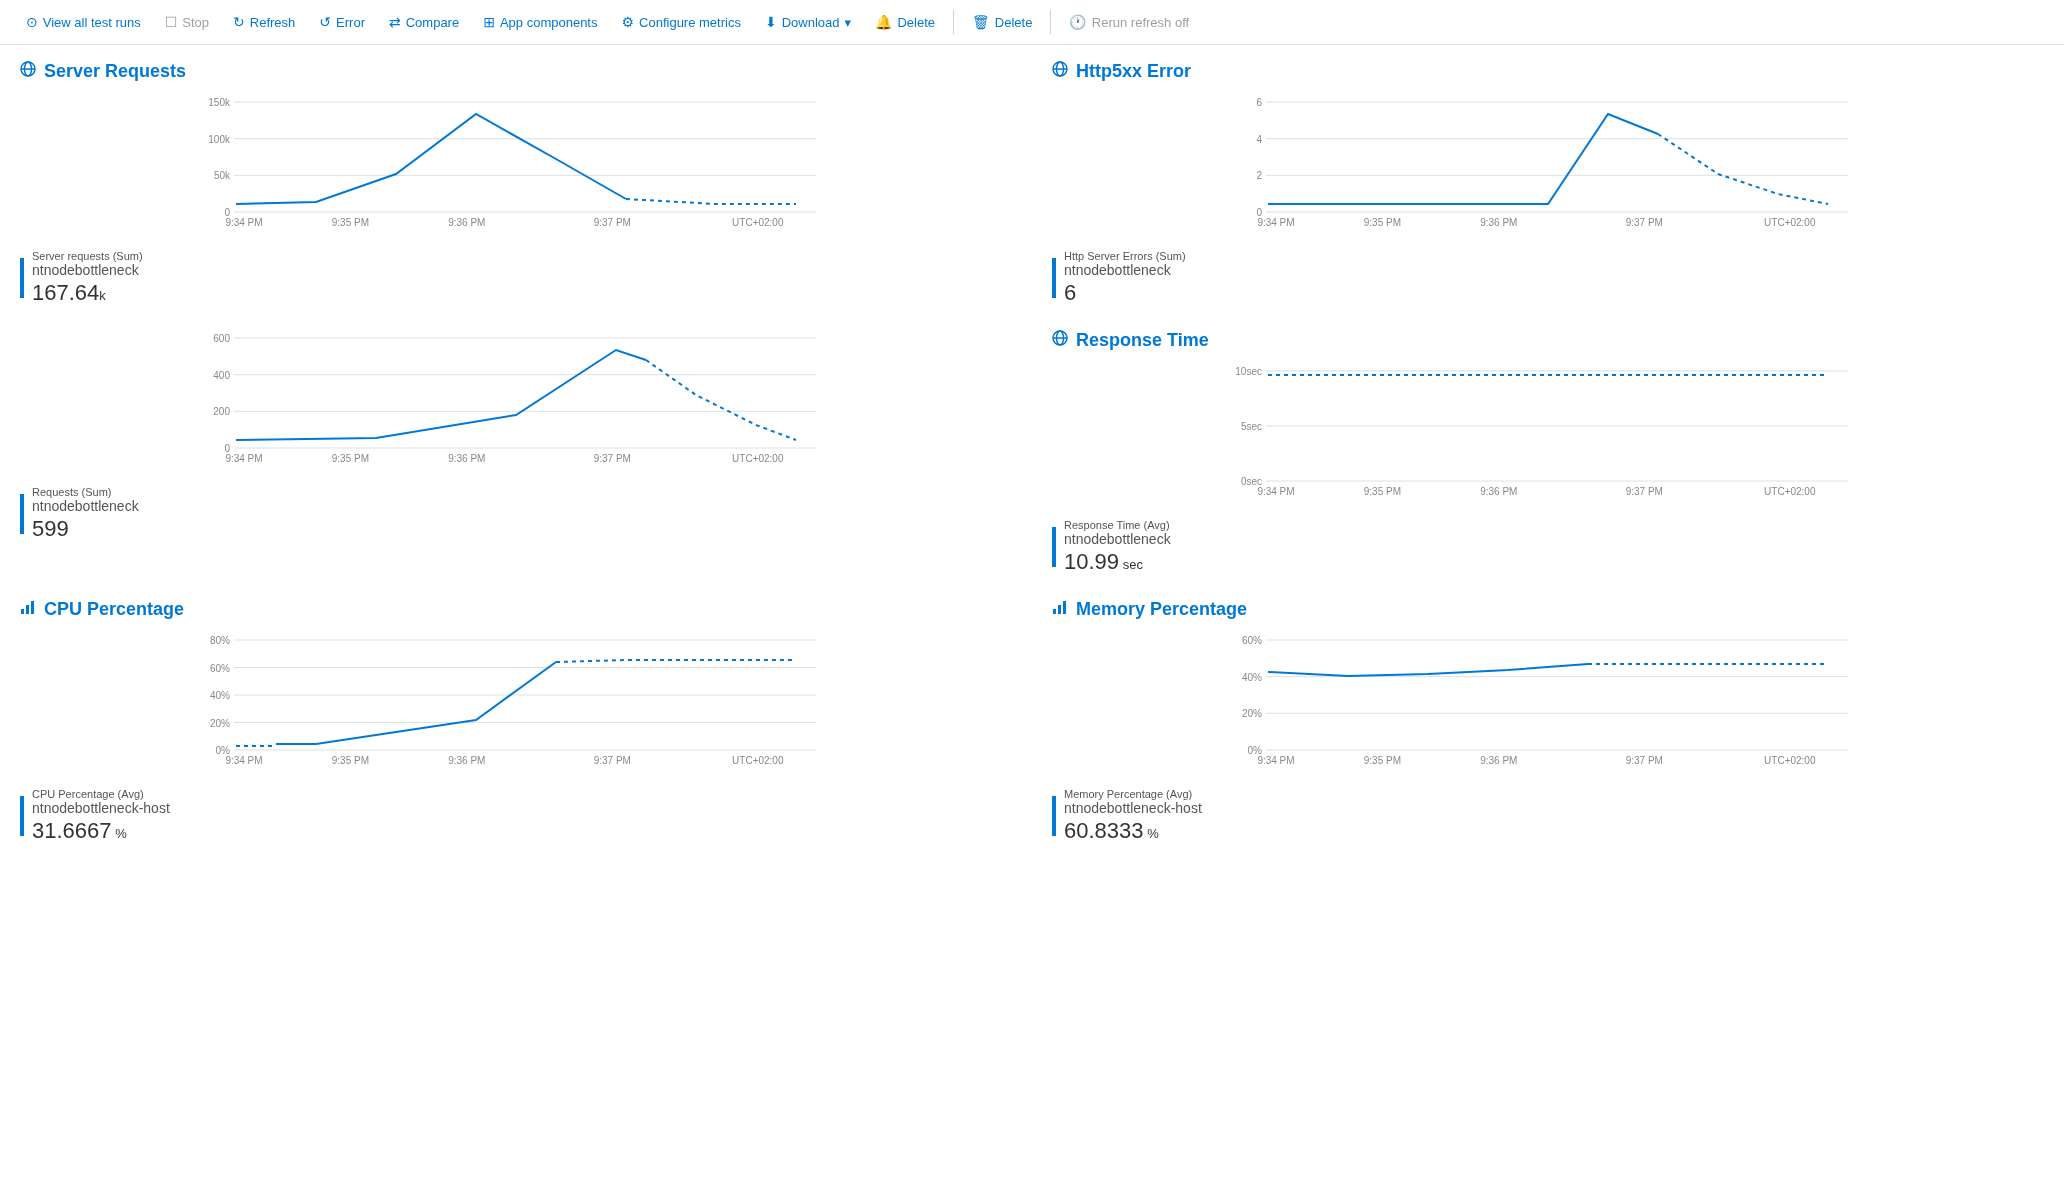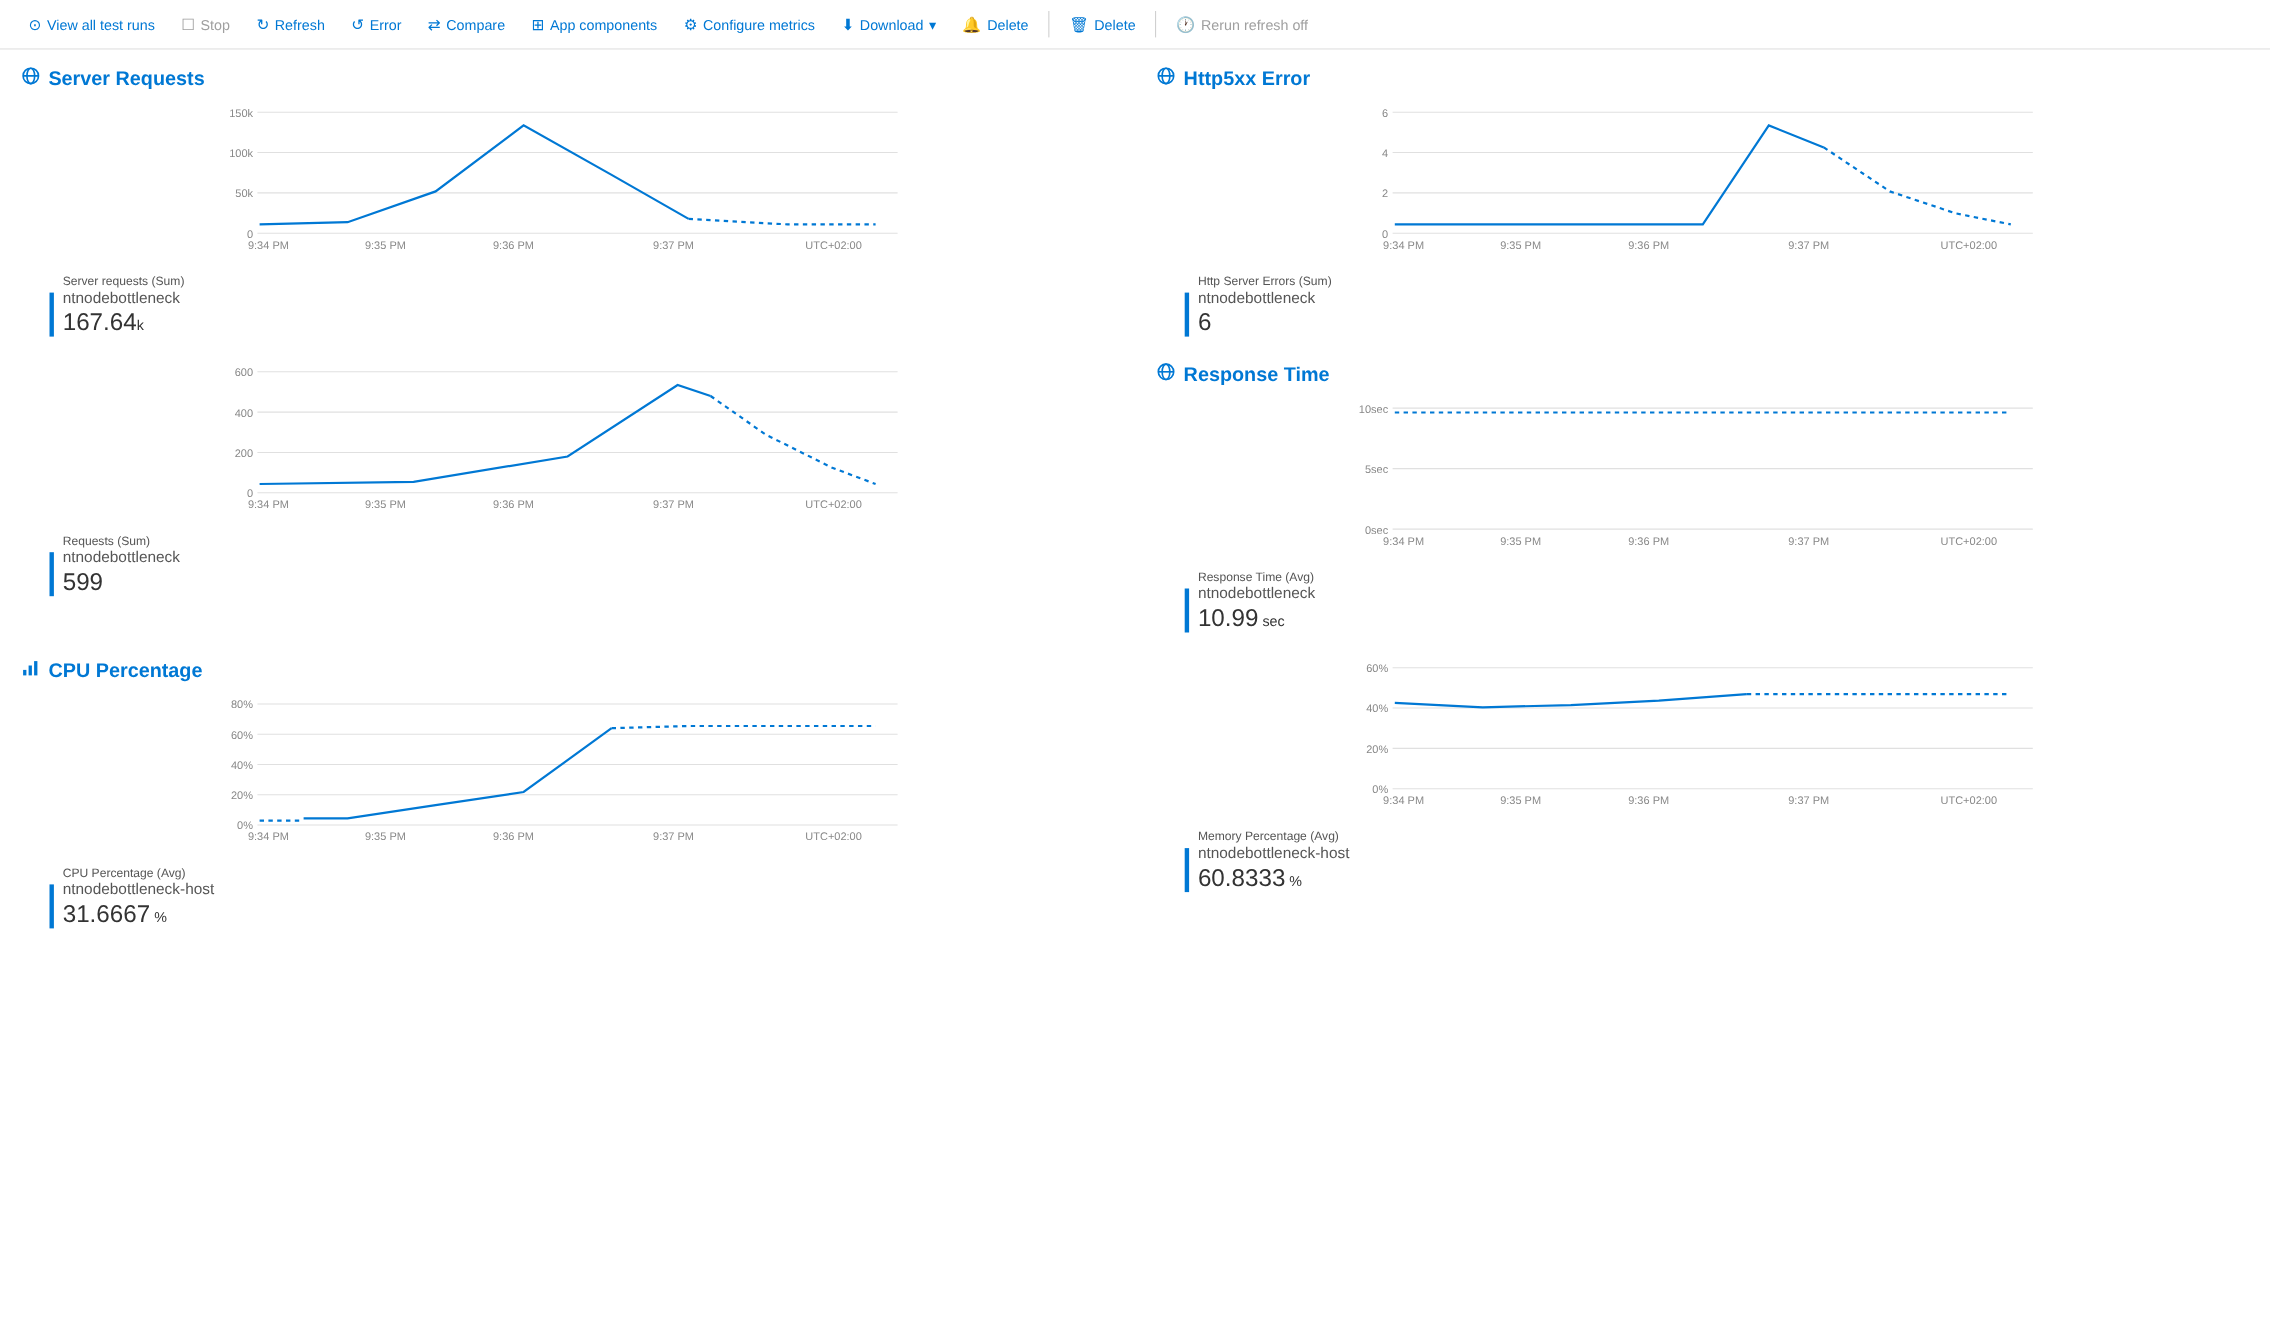--- a/index.html
+++ b/index.html
@@ -53,23 +53,22 @@
       gap: 8px;
       margin-bottom: 12px;
       color: #0078d4;
       font-size: 18px;
       font-weight: 600;
     }
 
     .chart-legend {
       margin-top: 8px;
       display: flex;
-      align-items: flex-end;
+      align-items: center;
       gap: 0;
-      margin-left: 25px;
     }
     .chart-legend-bar {
       width: 4px;
       height: 40px;
       background: #0078d4;
       margin-right: 8px;
       flex-shrink: 0;
     }
     .chart-legend-text {
       display: flex;
@@ -277,21 +276,28 @@
           <path d="M80,112 L120,112 L200,100 L280,88 L360,30" stroke="#0078d4" stroke-width="2" fill="none"></path>
           <path d="M40,114 L78,114 M360,30 L430,28 L500,28 L600,28" stroke="#0078d4" stroke-width="2" fill="none" stroke-dasharray="4,4"></path>
         </svg><div class="chart-legend">
           <div class="chart-legend-bar"></div>
           <div class="chart-legend-text">
             <span class="chart-legend-label">CPU Percentage (Avg)</span>
             <span class="chart-legend-sublabel">ntnodebottleneck-host</span>
             <div class="chart-legend-value">31.6667<span> %</span></div>
           </div>
         </div></div>
-      <div class="chart-panel"><svg width="100%" height="145" viewBox="0 0 640 145">
+      <div class="chart-panel"><div class="chart-title">
+          <span><svg width="16" height="16" viewBox="0 0 16 16" fill="none">
+              <rect x="1" y="10" width="3" height="5" fill="#0078d4"></rect>
+              <rect x="6" y="6" width="3" height="9" fill="#0078d4"></rect>
+              <rect x="11" y="2" width="3" height="13" fill="#0078d4"></rect>
+            </svg></span>
+          <span>Memory Percentage</span>
+        </div><svg width="100%" height="145" viewBox="0 0 640 145">
           <line x1="38" x2="620" y1="8" y2="8" stroke="#e0e0e0" stroke-width="1"></line>
           <text x="34" y="12" text-anchor="end" font-size="10" fill="#888">60%</text>
           <line x1="38" x2="620" y1="44.666666666666664" y2="44.666666666666664" stroke="#e0e0e0" stroke-width="1"></line>
           <text x="34" y="48.666666666666664" text-anchor="end" font-size="10" fill="#888">40%</text>
           <line x1="38" x2="620" y1="81.33333333333333" y2="81.33333333333333" stroke="#e0e0e0" stroke-width="1"></line>
           <text x="34" y="85.33333333333333" text-anchor="end" font-size="10" fill="#888">20%</text>
           <line x1="38" x2="620" y1="118" y2="118" stroke="#e0e0e0" stroke-width="1"></line>
           <text x="34" y="122" text-anchor="end" font-size="10" fill="#888">0%</text>
           <text x="48" y="132" text-anchor="middle" font-size="10" fill="#888">9:34 PM</text>
           <text x="154.4" y="132" text-anchor="middle" font-size="10" fill="#888">9:35 PM</text>

